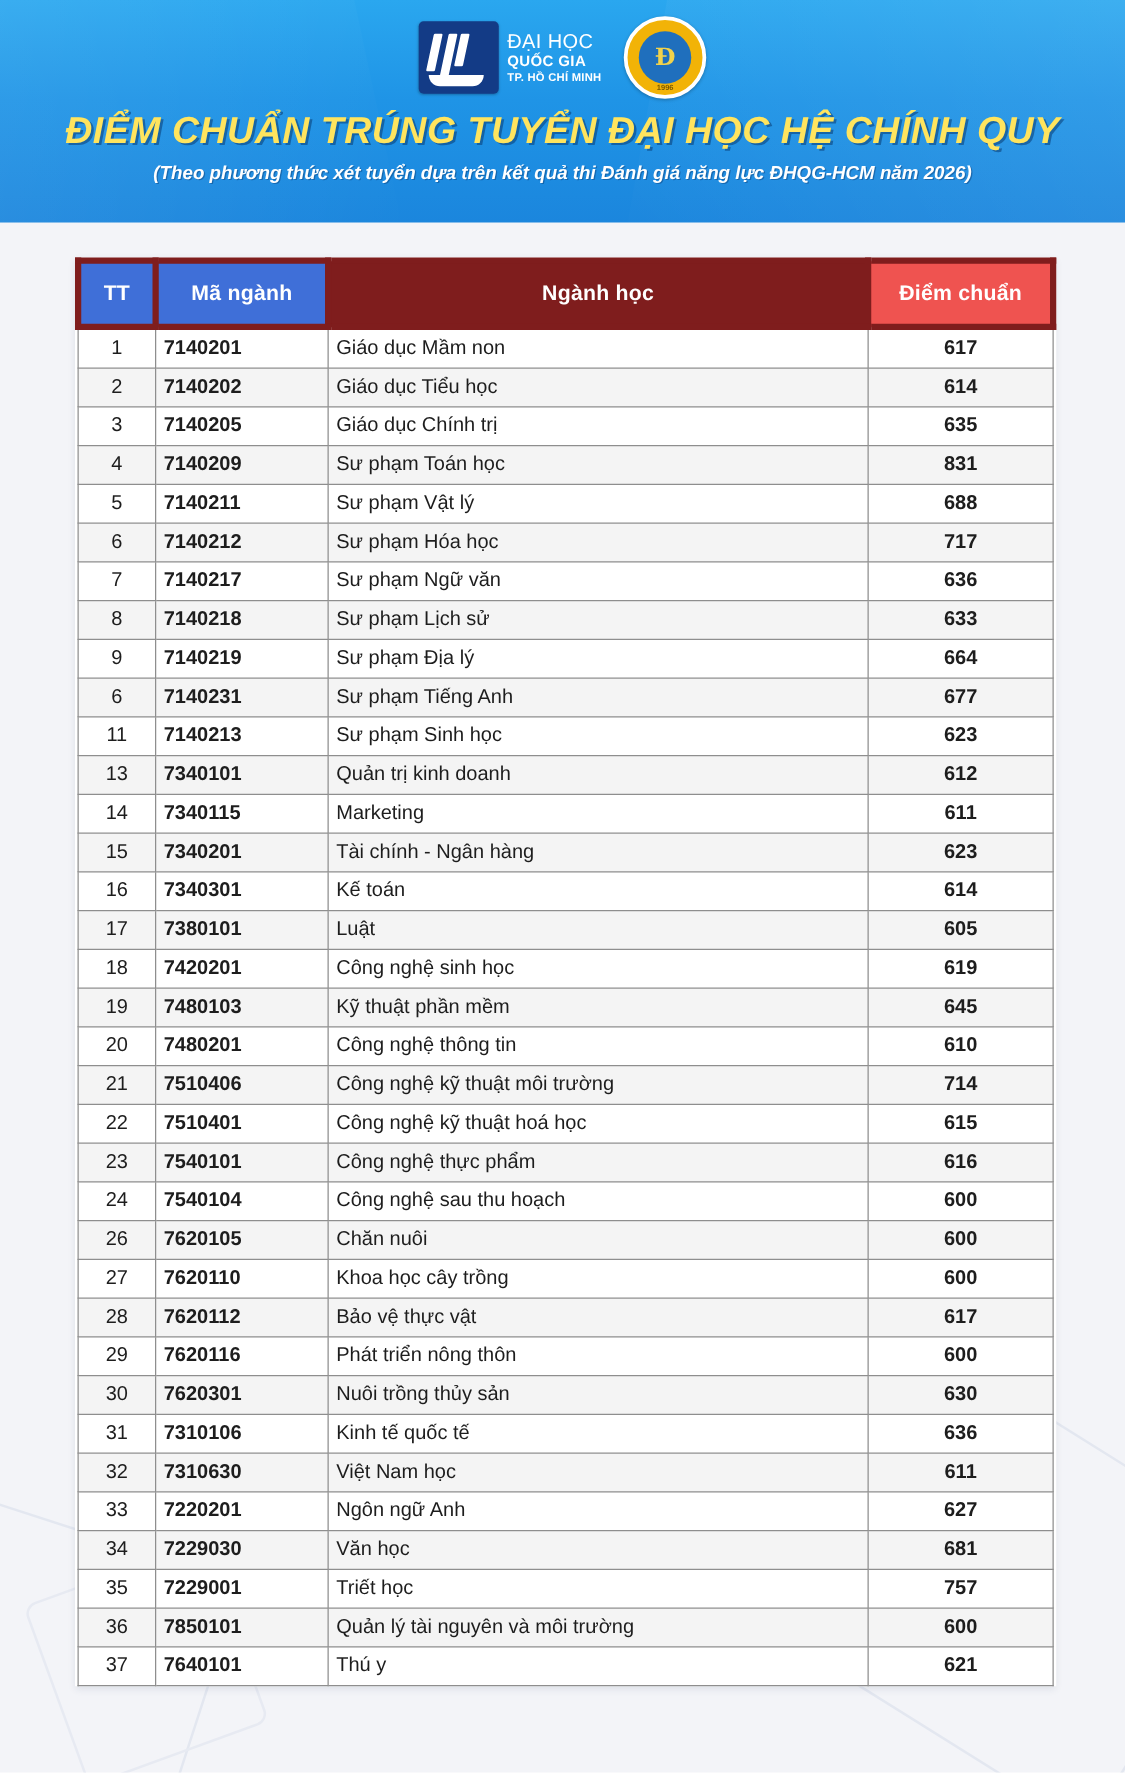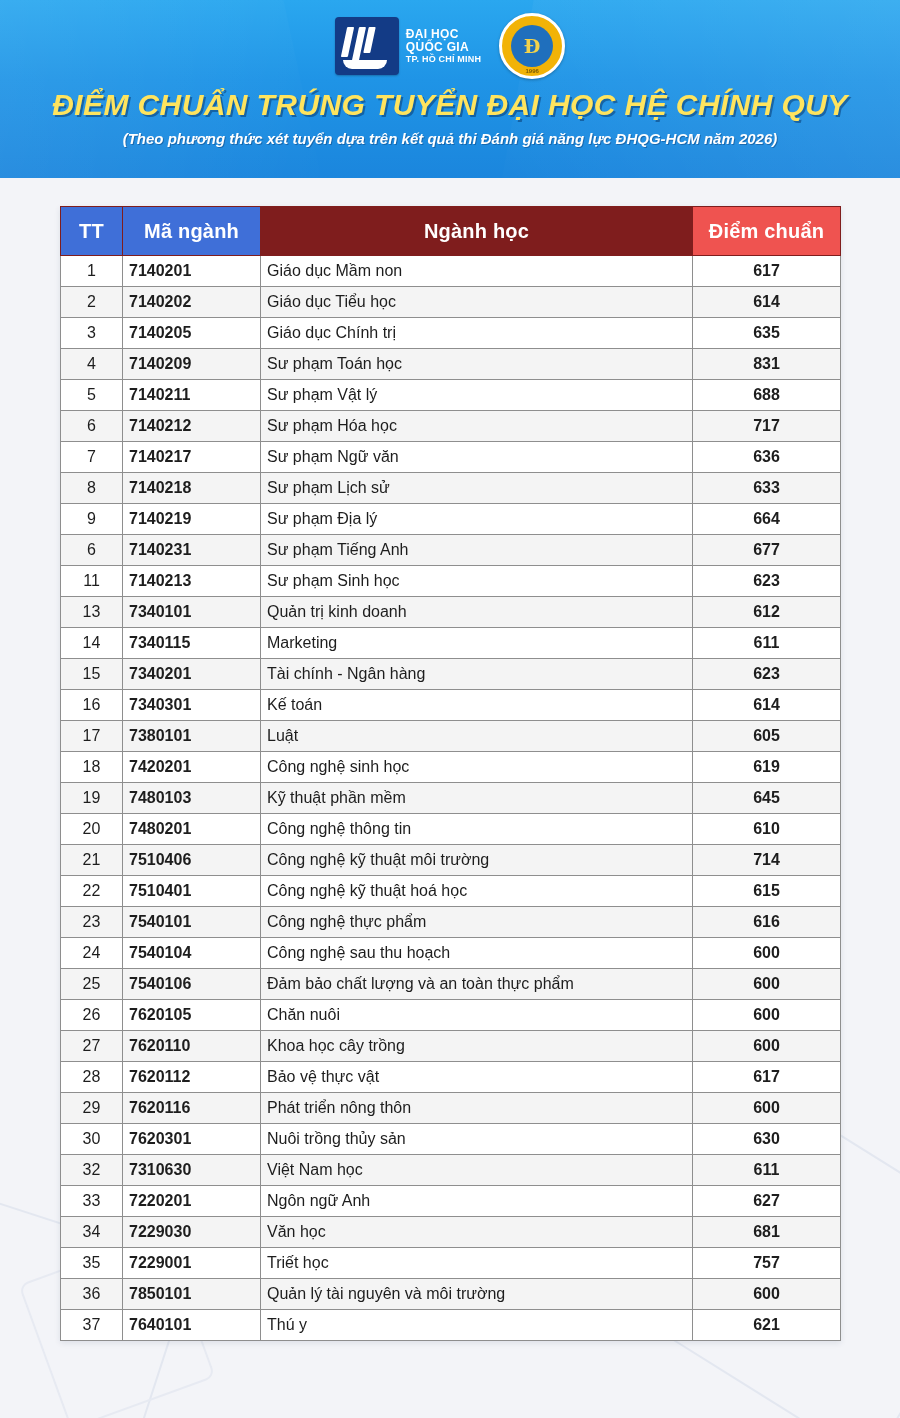--- a/index.html
+++ b/index.html
@@ -74,21 +74,21 @@
   .logo-vnu-mark span.arc {
     left: 8px; top: 43px; width: 44px; height: 9px;
     border-radius: 0 0 22px 22px;
     background: #ffffff;
   }
   .logo-vnu-text {
     color: #ffffff;
     line-height: 1.12;
     text-align: left;
   }
-  .logo-vnu-text .l1 { font-size: 12px; font-weight: bold; letter-spacing: .3px; }
+  .logo-vnu-text .l1 { font-size: 16px; font-weight: normal; letter-spacing: .3px; }
   .logo-vnu-text .l2 { font-size: 12px; font-weight: bold; letter-spacing: .3px; }
   .logo-vnu-text .l3 { font-size: 9px;  font-weight: bold; letter-spacing: .2px; }
 
   .logo-uni {
     width: 60px;
     height: 60px;
     border-radius: 50%;
     background: #f2b307;
     border: 3px solid #ffffff;
     box-shadow: 0 1px 3px rgba(0,0,0,0.28);
@@ -184,24 +184,24 @@
     background: #ffffff;
     box-shadow: 0 2px 6px rgba(30,50,90,0.10);
   }
   table.scores col.c-tt    { width: 62px;  }
   table.scores col.c-code  { width: 138px; }
   table.scores col.c-major { width: 432px; }
   table.scores col.c-score { width: 148px; }
 
   table.scores thead th {
     height: 46px;
-    font-size: 20px;
+    font-size: 17px;
     font-weight: bold;
     color: #ffffff;
-    border: 1px solid #7f1d1d;
+    border: 5px solid #7f1d1d;
     letter-spacing: .2px;
     margin-top: 26px;
   }
   th.h-tt    { background: #3f6fd8; }
   th.h-code  { background: #3f6fd8; }
   th.h-major { background: #7f1d1d; }
   th.h-score { background: #ef5350; }
 
   table.scores tbody td {
     height: 30px;
@@ -398,26 +398,20 @@
           <td class="c-major">Công nghệ thực phẩm</td>
           <td class="c-score">616</td>
         </tr>
         <tr>
           <td class="c-tt">24</td>
           <td class="c-code">7540104</td>
           <td class="c-major">Công nghệ sau thu hoạch</td>
           <td class="c-score">600</td>
         </tr>
         <tr>
-          <td class="c-tt">25</td>
-          <td class="c-code">7540106</td>
-          <td class="c-major">Đảm bảo chất lượng và an toàn thực phẩm</td>
-          <td class="c-score">600</td>
-        </tr>
-        <tr>
           <td class="c-tt">26</td>
           <td class="c-code">7620105</td>
           <td class="c-major">Chăn nuôi</td>
           <td class="c-score">600</td>
         </tr>
         <tr>
           <td class="c-tt">27</td>
           <td class="c-code">7620110</td>
           <td class="c-major">Khoa học cây trồng</td>
           <td class="c-score">600</td>
@@ -434,20 +428,26 @@
           <td class="c-major">Phát triển nông thôn</td>
           <td class="c-score">600</td>
         </tr>
         <tr>
           <td class="c-tt">30</td>
           <td class="c-code">7620301</td>
           <td class="c-major">Nuôi trồng thủy sản</td>
           <td class="c-score">630</td>
         </tr>
         <tr>
+          <td class="c-tt">31</td>
+          <td class="c-code">7310106</td>
+          <td class="c-major">Kinh tế quốc tế</td>
+          <td class="c-score">636</td>
+        </tr>
+        <tr>
           <td class="c-tt">32</td>
           <td class="c-code">7310630</td>
           <td class="c-major">Việt Nam học</td>
           <td class="c-score">611</td>
         </tr>
         <tr>
           <td class="c-tt">33</td>
           <td class="c-code">7220201</td>
           <td class="c-major">Ngôn ngữ Anh</td>
           <td class="c-score">627</td>

